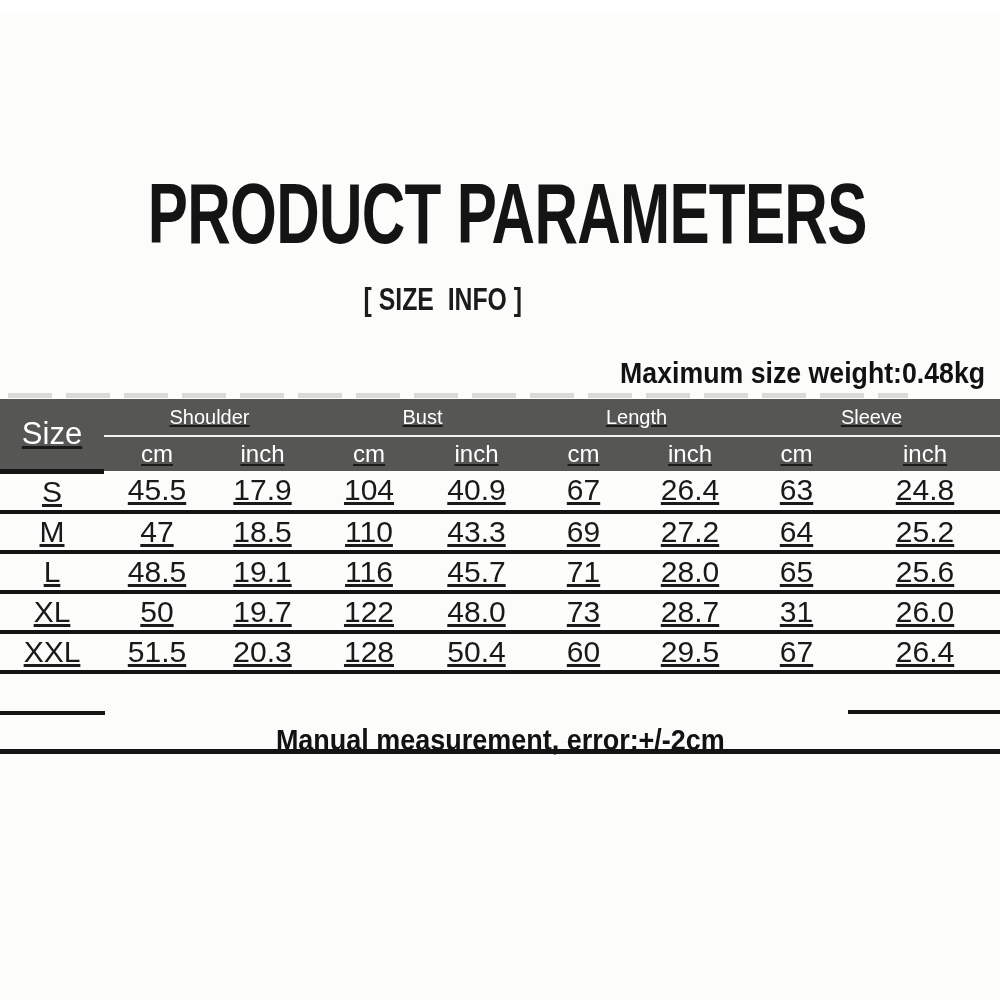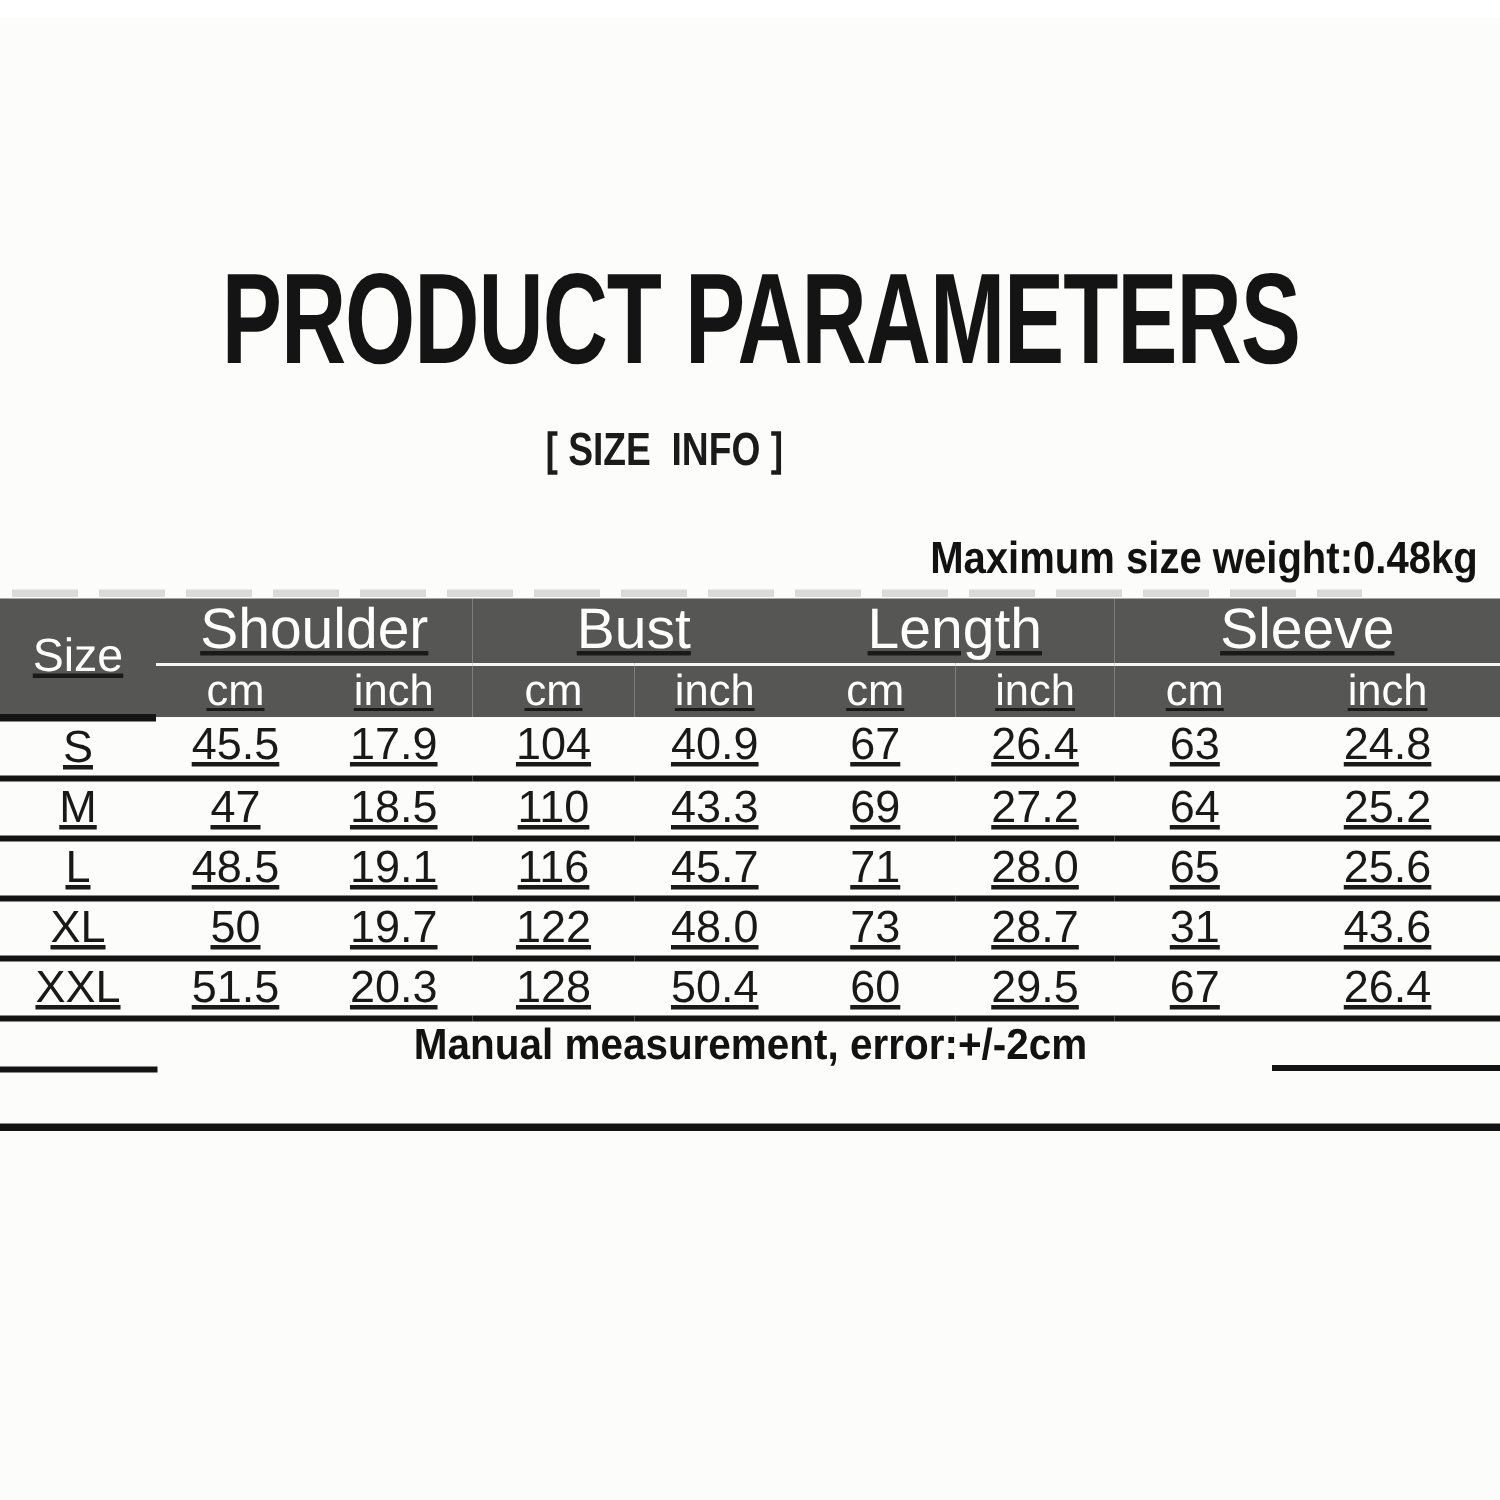--- a/index.html
+++ b/index.html
@@ -45,30 +45,30 @@
   table.size-table{
     position:absolute;top:387px;left:0;
     width:1000px;border-collapse:collapse;table-layout:fixed;text-decoration:underline;
   }
   .size-table thead th{
     background:var(--header-bg,#565655);
     color:var(--header-text,#ffffff);
     font-weight:normal;text-align:center;vertical-align:middle;
     padding:0;
   }
-  .size-table .group-th{height:36px;font-size:38px;border-bottom:2px solid #f4f4f2;}
+  .size-table .group-th{height:36px;font-size:20px;border-bottom:2px solid #f4f4f2;}
   .size-table .size-th{font-size:31px;border-bottom:5px solid var(--line,#141414);}
-  .size-table .unit-th{height:34px;font-size:29px;}
+  .size-table .unit-th{height:34px;font-size:24px;}
   .size-table tbody td{
     height:36px;font-size:30px;text-align:center;vertical-align:middle;
     color:#191919;padding:0;background:#fcfcfb;
   }
   .size-table tbody tr{border-bottom:4px solid var(--line,#141414);}
   
-  .footer-note-wrap{position:absolute;top:668px;left:0;width:1000px;text-align:center;}
+  .footer-note-wrap{position:absolute;top:711px;left:0;width:1000px;text-align:center;}
   .footer-note-text{
     display:inline-block;
     font-size:29px;font-weight:bold;line-height:1.2;white-space:nowrap;
     transform:scaleX(0.93);transform-origin:50% 50%;
     color:#121212;
   }
   .rule{position:absolute;background:var(--line,#141414);}
   .rule-left{left:0;top:699px;width:105px;height:4px;}
   .rule-right{left:848px;top:698px;width:152px;height:4px;}
   .rule-bottom{left:0;top:737px;width:1000px;height:5px;}
@@ -157,21 +157,21 @@
         </tr>
         <tr>
           <td>XL</td>
           <td>50</td>
           <td>19.7</td>
           <td>122</td>
           <td>48.0</td>
           <td>73</td>
           <td>28.7</td>
           <td>31</td>
-          <td>43.6</td>
+          <td>26.0</td>
         </tr>
         <tr>
           <td>XXL</td>
           <td>51.5</td>
           <td>20.3</td>
           <td>128</td>
           <td>50.4</td>
           <td>60</td>
           <td>29.5</td>
           <td>67</td>

